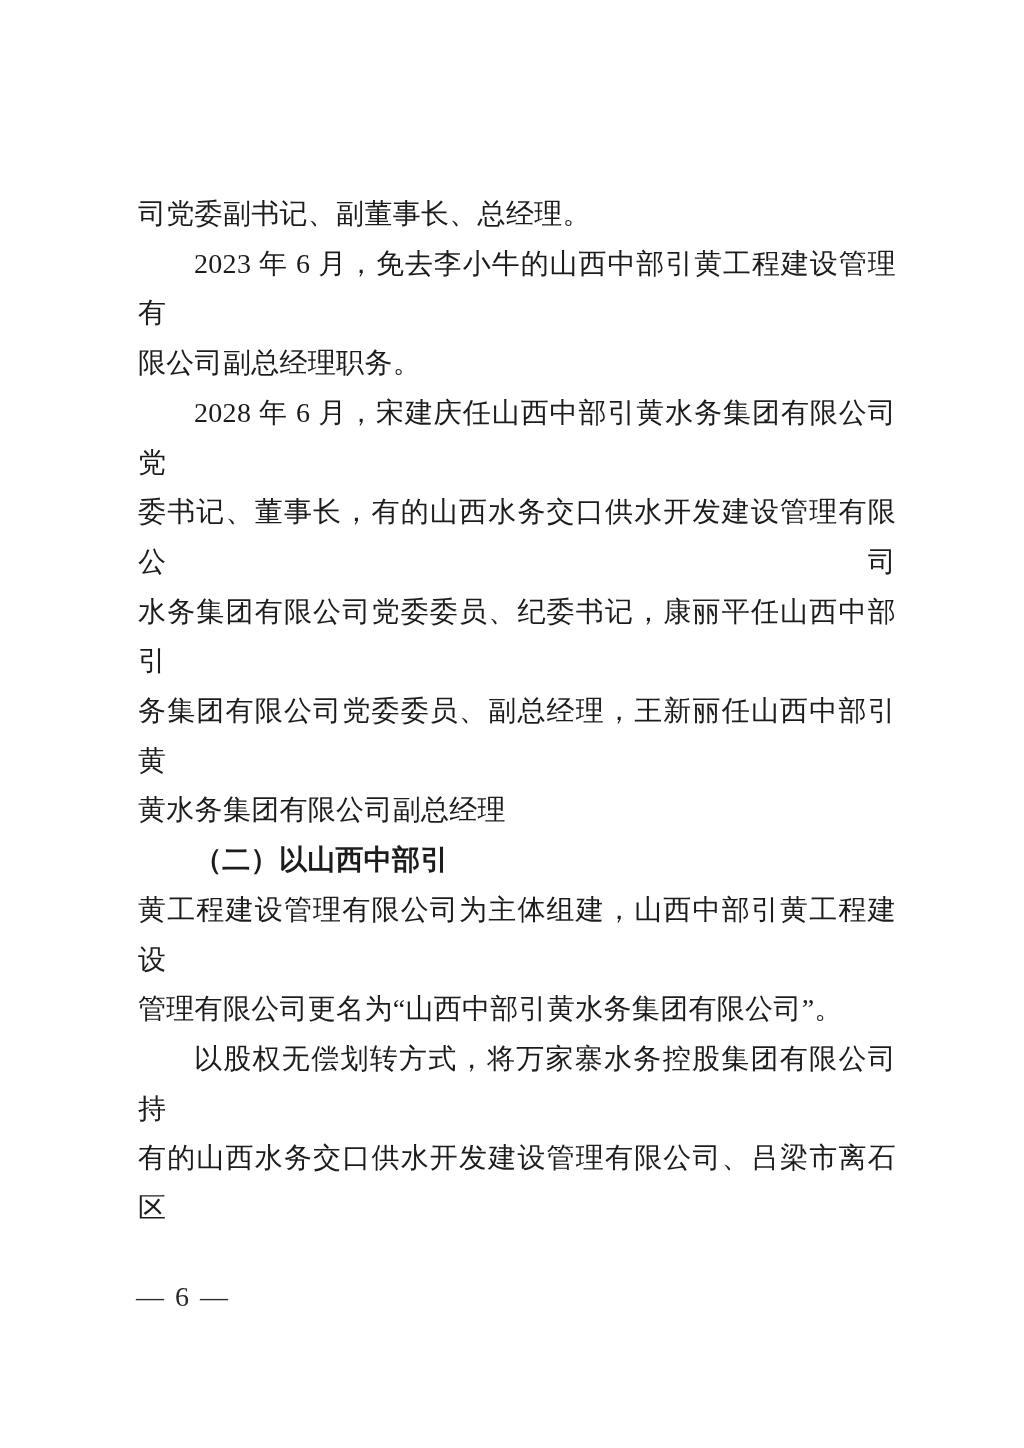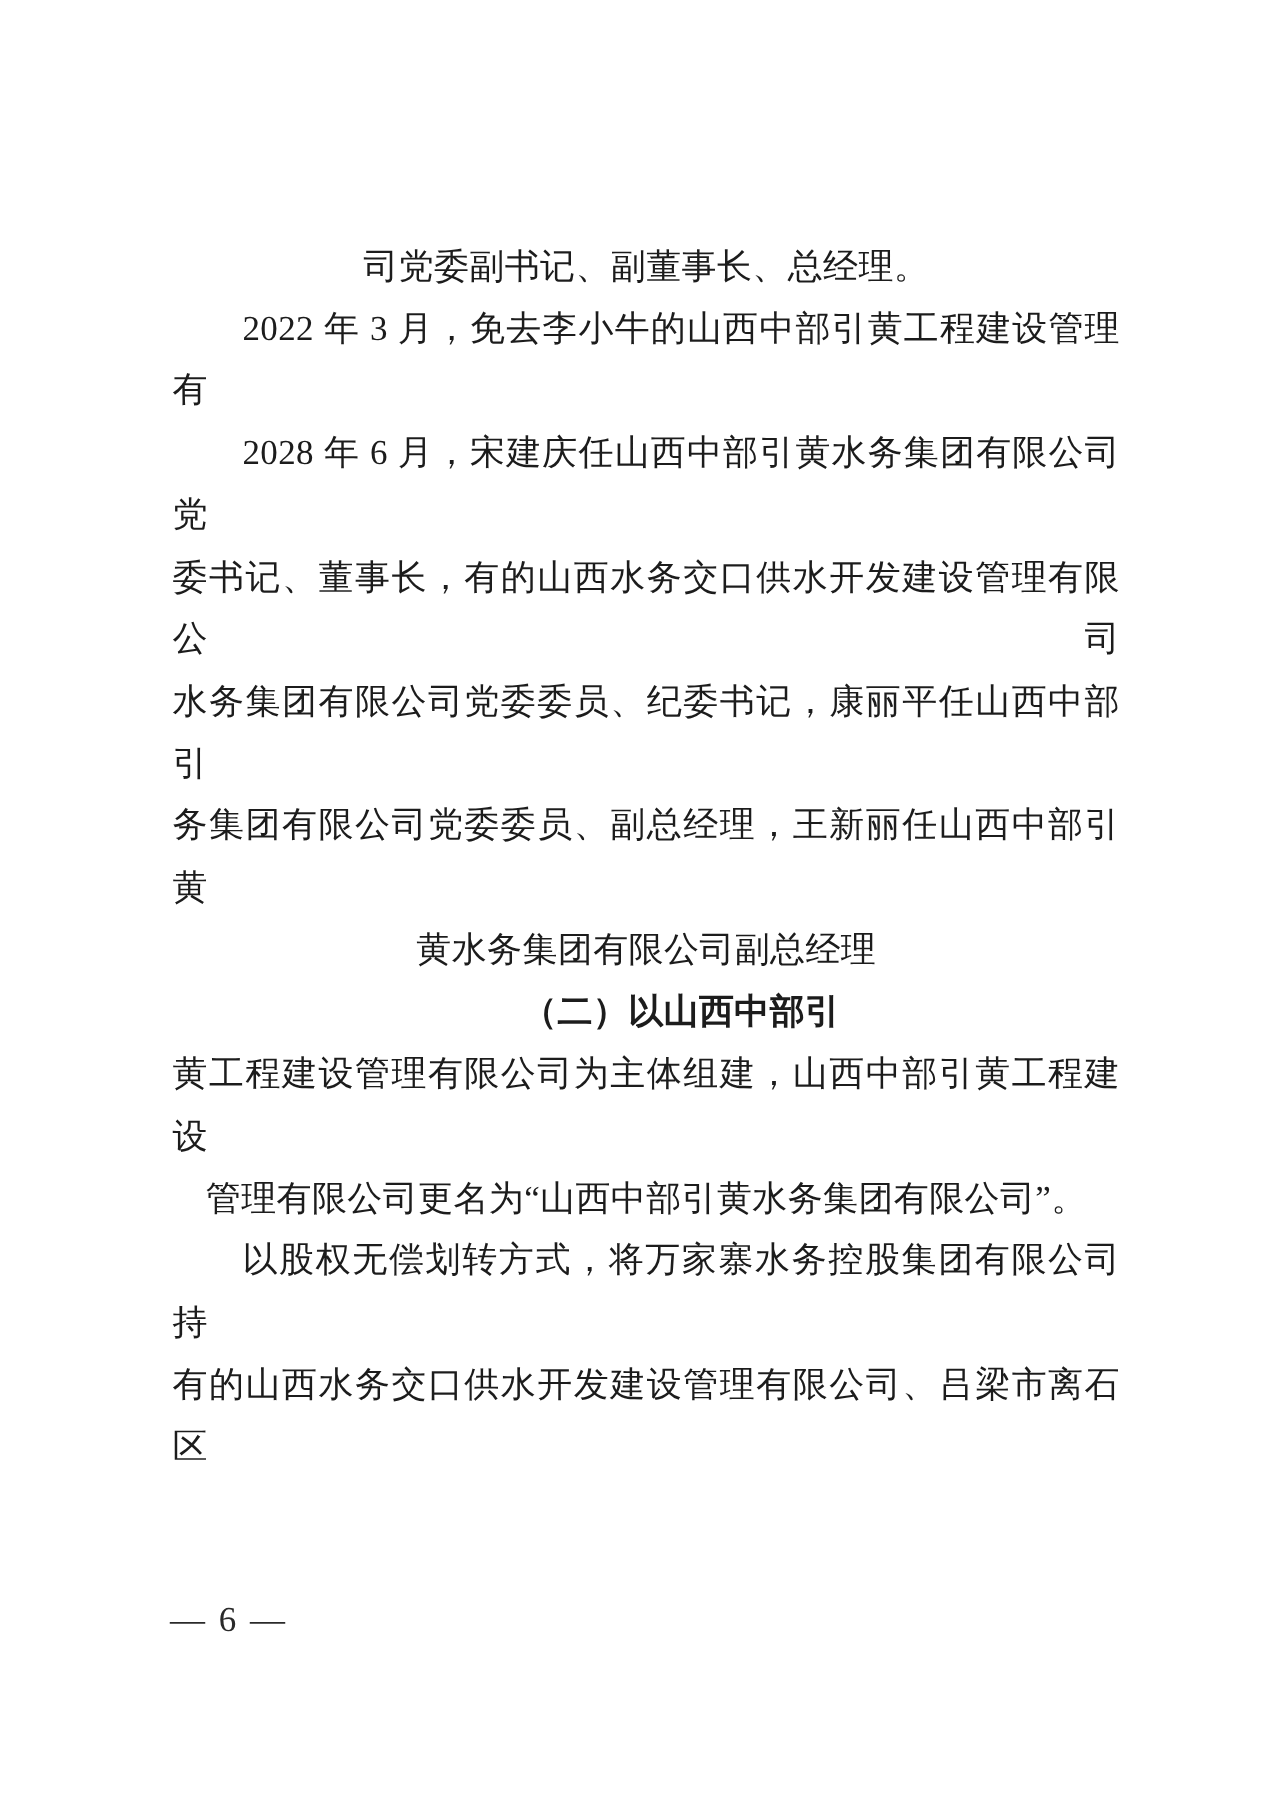--- a/index.html
+++ b/index.html
@@ -20,21 +20,21 @@
     position: absolute;
     left: 138px;
     top: 189px;
     width: 758px;
     font-size: 28px;
     line-height: 49.7px;
     letter-spacing: 0.3px;
   }
   .line {
     min-height: 49.7px;
-    text-align: center;
+    text-align: left;
   }
   .line.fill {
     text-align: justify;
     text-align-last: justify;
   }
   .line.indent {
     text-indent: 2em;
   }
   .line.bold {
     font-weight: bold;
@@ -47,21 +47,22 @@
     letter-spacing: 2px;
     color: #2a2a2a;
   }
 </style>
 </head>
 <body>
 
 <div class="page">
   <div class="doc-body">
       <div class="line">司党委副书记、副董事长、总经理。</div>
-      <div class="line indent fill">2022 年 3 月，免去李小牛的山西中部引黄工程建设管理有</div>
+      <div class="line indent fill">2023 年 6 月，免去李小牛的山西中部引黄工程建设管理有</div>
+      <div class="line">限公司副总经理职务。</div>
       <div class="line indent fill">2028 年 6 月，宋建庆任山西中部引黄水务集团有限公司党</div>
       <div class="line fill">委书记、董事长，有的山西水务交口供水开发建设管理有限公司</div>
       <div class="line fill">水务集团有限公司党委委员、纪委书记，康丽平任山西中部引</div>
       <div class="line fill">务集团有限公司党委委员、副总经理，王新丽任山西中部引黄</div>
       <div class="line">黄水务集团有限公司副总经理</div>
       <div class="line indent bold">（二）以山西中部引</div>
       <div class="line fill">黄工程建设管理有限公司为主体组建，山西中部引黄工程建设</div>
       <div class="line">管理有限公司更名为“山西中部引黄水务集团有限公司”。</div>
       <div class="line indent fill">以股权无偿划转方式，将万家寨水务控股集团有限公司持</div>
       <div class="line fill">有的山西水务交口供水开发建设管理有限公司、吕梁市离石区</div>

